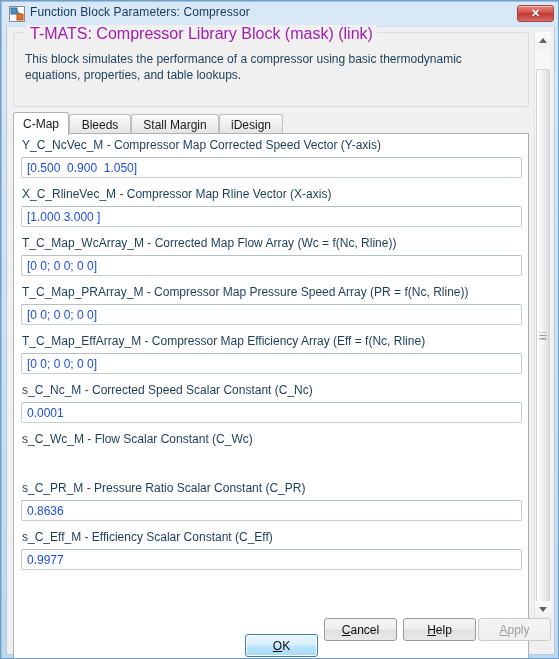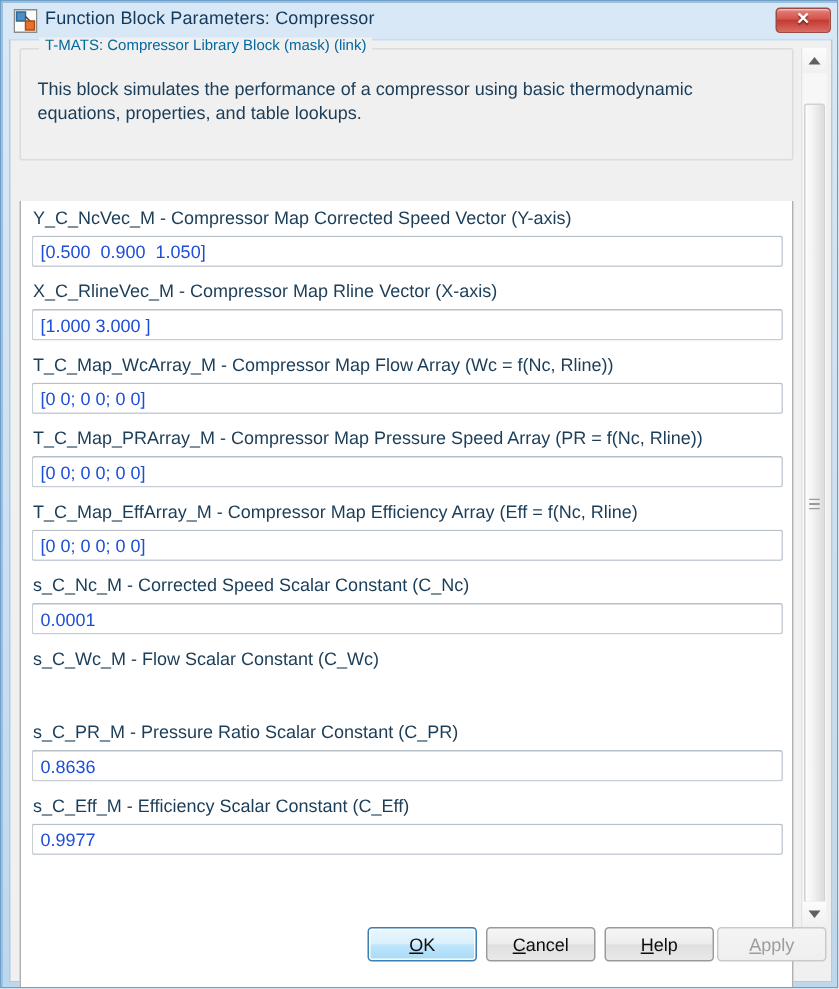--- a/index.html
+++ b/index.html
@@ -103,22 +103,22 @@
     border: 1px solid #dcdcdc;
     border-radius: 2px;
     background: #f0f0f0;
   }
   #desc-legend {
     position: absolute;
     left: 12px;
     top: -8px;
     background: #f0f0f0;
     padding: 0 4px;
-    font-size: 10px;
-    color: #0369a1;
+    font-size: 16px;
+    color: #a21caf;
     white-space: nowrap;
   }
   #desc-body {
     position: absolute;
     left: 11px;
     top: 18px;
     width: 492px;
     font-size: 12px;
     color: #1b3d57;
     line-height: 16px;
@@ -314,21 +314,21 @@
     background: linear-gradient(to bottom, #eaf6fd 0%, #d9f0fc 48%, #bee6fd 52%, #a7d9f5 100%);
     box-shadow: 0 0 0 1px #ffffff inset;
   }
   .dlg-button.disabled {
     color: #9d9d9d;
     border-color: #c9c9c9;
     background: linear-gradient(to bottom, #f4f4f4 0%, #efefef 100%);
     cursor: default;
   }
   .dlg-button .mn { text-decoration: underline; }
-  #btn-ok     { left: 238px; }
+  #btn-ok     { left: 238px; margin-top: 16px; }
   #btn-cancel { left: 317px; }
   #btn-help   { left: 396px; }
   #btn-apply  { left: 471px; }
 </style>
 </head>
 <body>
 
 <div id="window">
   <div class="frame-outer"></div>
 
@@ -347,33 +347,48 @@
     </div>
   </div>
 
   <div id="client">
 
     <div id="desc-group">
       <div id="desc-legend">T-MATS: Compressor Library Block (mask) (link)</div>
       <div id="desc-body">This block simulates the performance of a compressor using basic thermodynamic equations, properties, and table lookups.</div>
     </div>
 
+    <div id="tabstrip">
+      <div id="tab-underline"></div>
+    <div class="tab selected" style="left: 0px; width: 56px;">
+          <span>C-Map</span>
+        </div>
+        <div class="tab" style="left: 56px; width: 62px;">
+          <span>Bleeds</span>
+        </div>
+        <div class="tab" style="left: 118px; width: 88px;">
+          <span>Stall Margin</span>
+        </div>
+        <div class="tab" style="left: 206px; width: 64px;">
+          <span>iDesign</span>
+        </div>
+      </div>
 
     <div id="panel">
       <div id="panel-inner">
           <div class="param-row">
             <div class="param-label">Y_C_NcVec_M - Compressor Map Corrected Speed Vector (Y-axis)</div>
             <input type="text" class="param-input" value="[0.500  0.900  1.050]" style="">
           </div>
           <div class="param-row">
             <div class="param-label">X_C_RlineVec_M - Compressor Map Rline Vector (X-axis)</div>
             <input type="text" class="param-input" value="[1.000 3.000 ]" style="">
           </div>
           <div class="param-row">
-            <div class="param-label">T_C_Map_WcArray_M - Compressor Map Flow Array (Wc = f(Nc, Rline))</div>
+            <div class="param-label">T_C_Map_WcArray_M - Corrected Map Flow Array (Wc = f(Nc, Rline))</div>
             <input type="text" class="param-input" value="[0 0; 0 0; 0 0]" style="">
           </div>
           <div class="param-row">
             <div class="param-label">T_C_Map_PRArray_M - Compressor Map Pressure Speed Array (PR = f(Nc, Rline))</div>
             <input type="text" class="param-input" value="[0 0; 0 0; 0 0]" style="">
           </div>
           <div class="param-row">
             <div class="param-label">T_C_Map_EffArray_M - Compressor Map Efficiency Array (Eff = f(Nc, Rline)</div>
             <input type="text" class="param-input" value="[0 0; 0 0; 0 0]" style="">
           </div>

